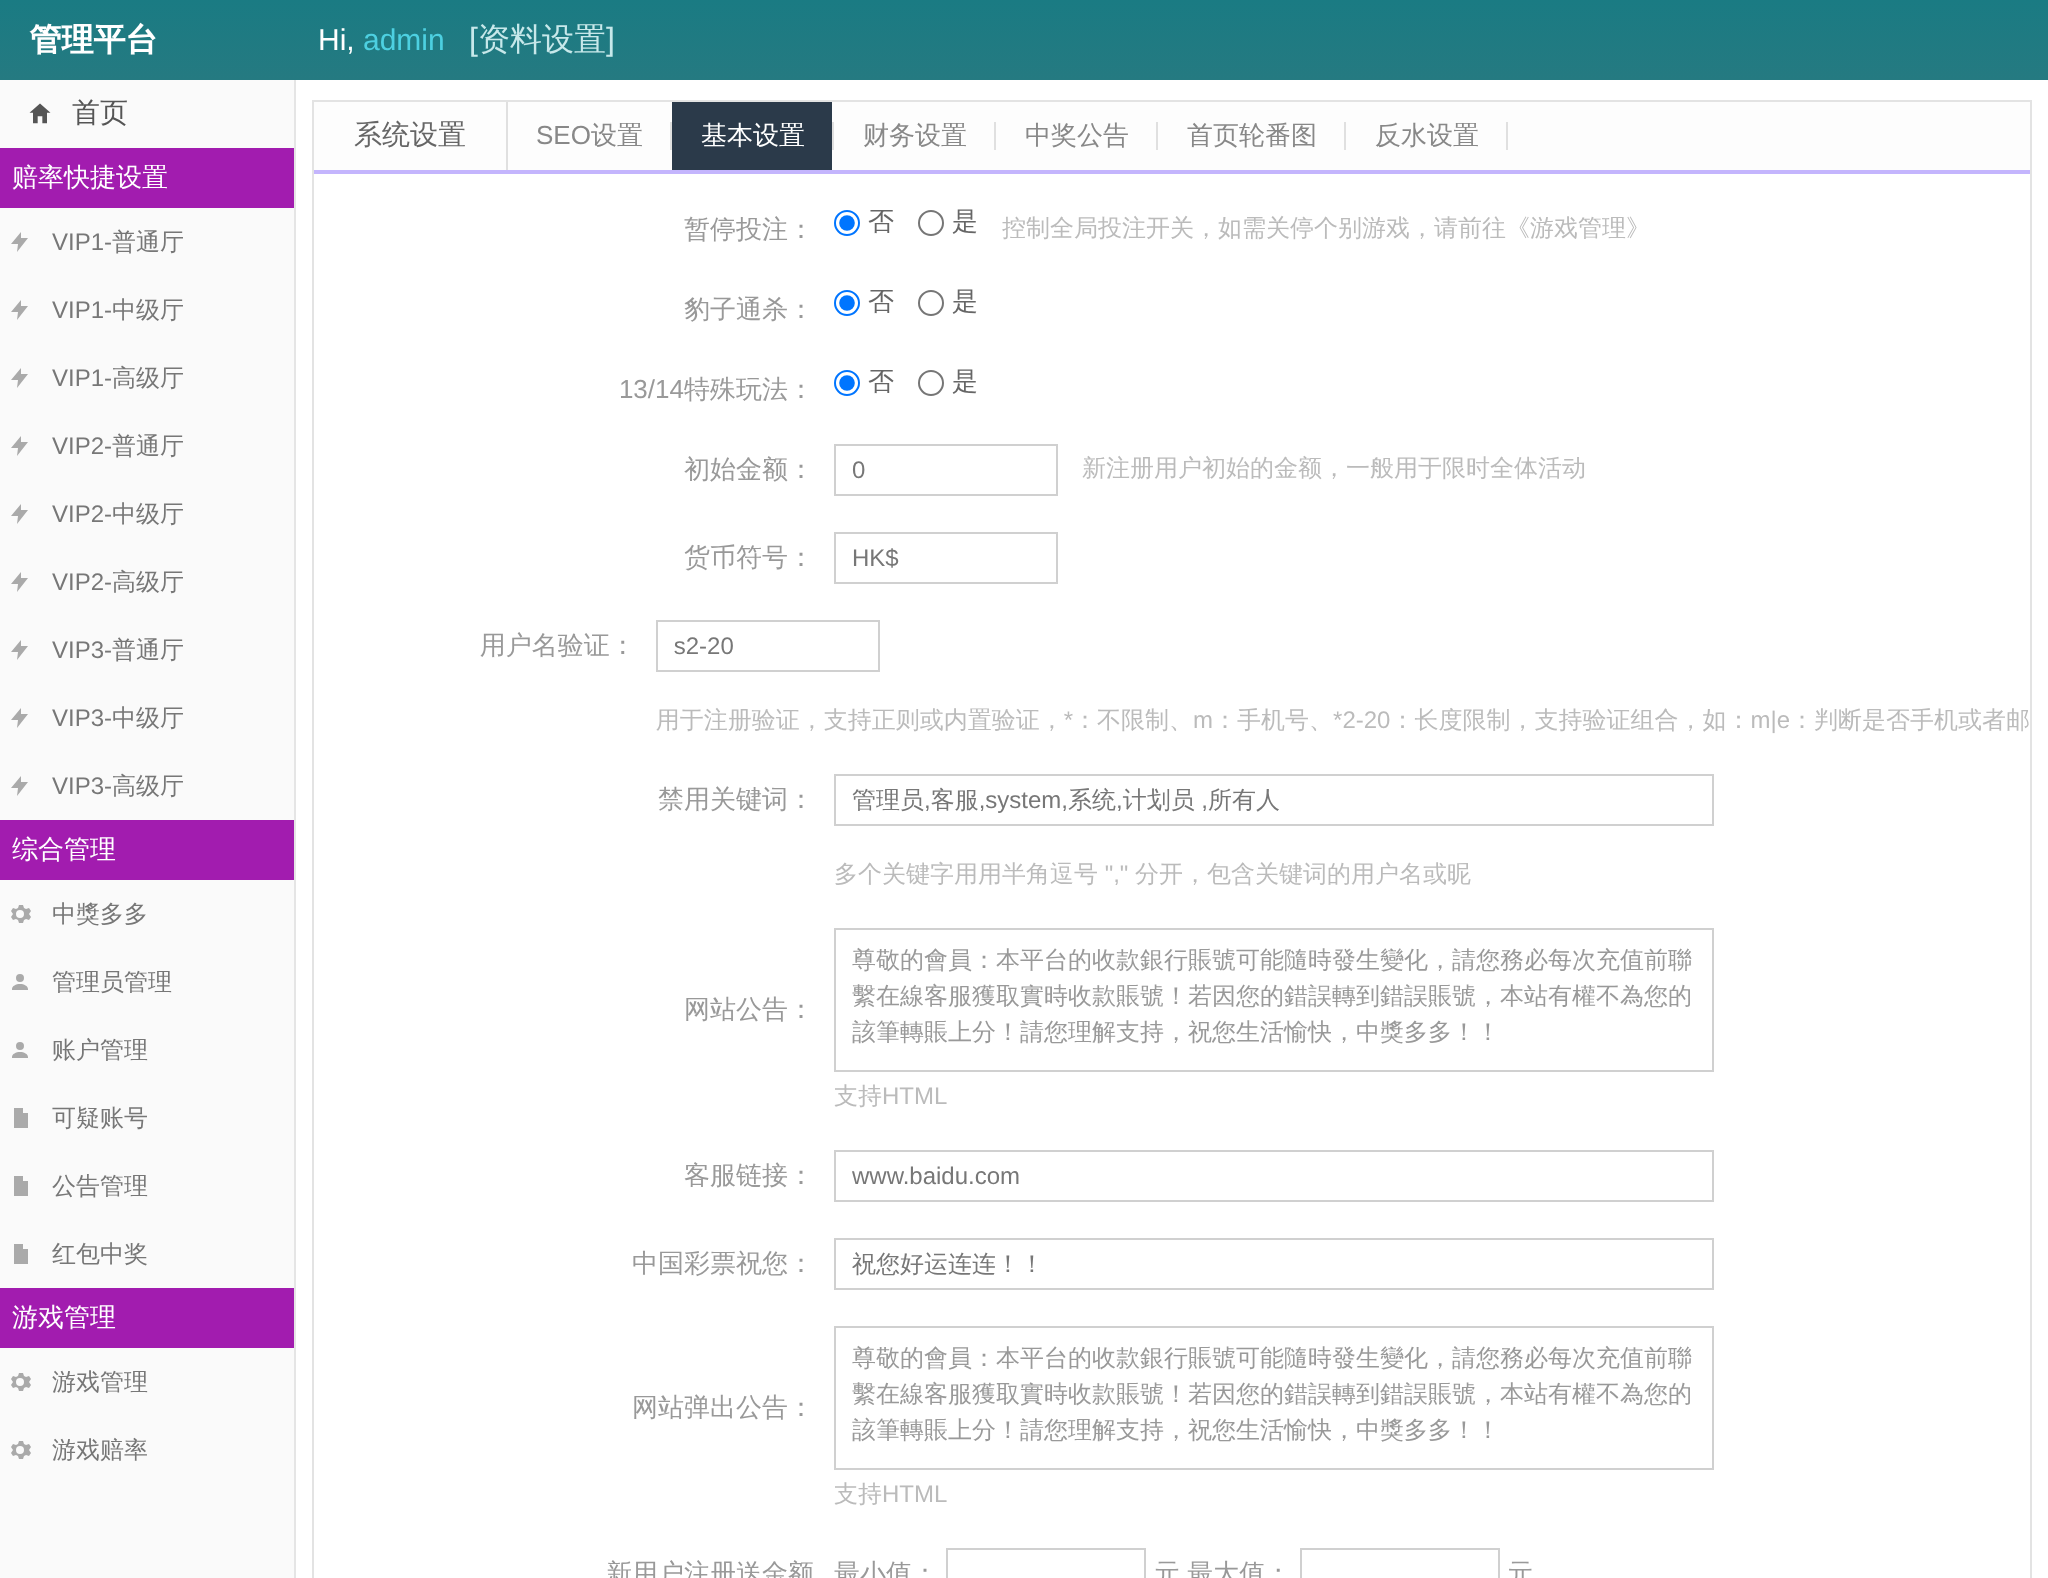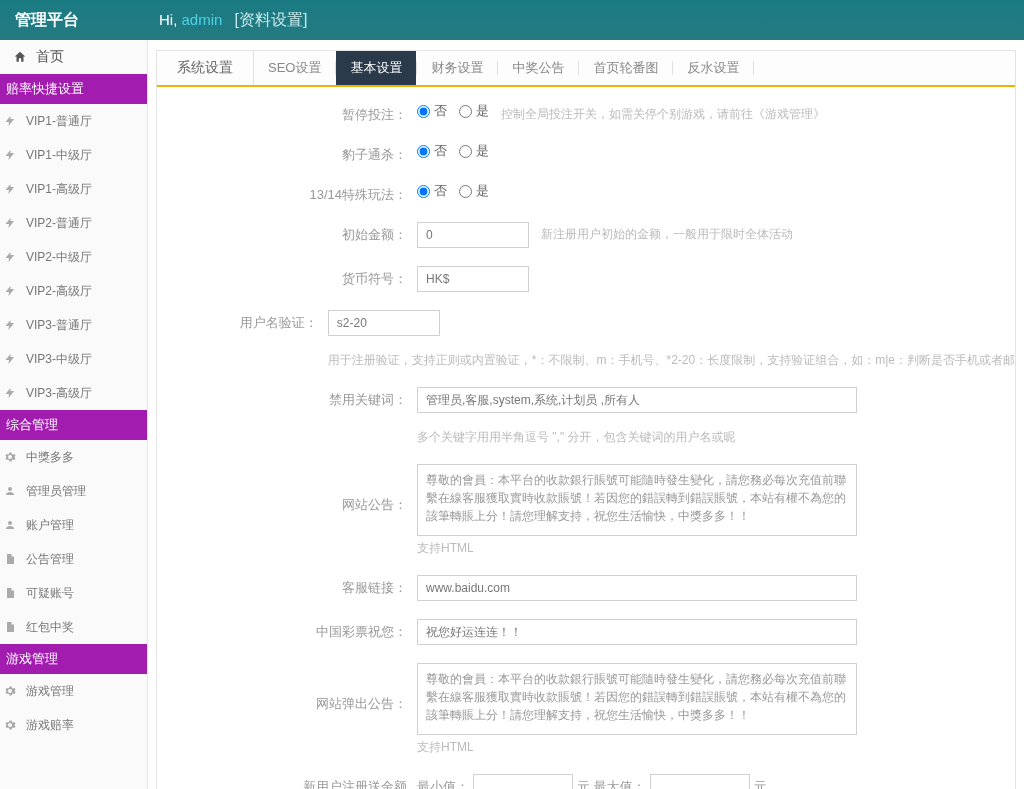--- a/index.html
+++ b/index.html
@@ -18,21 +18,21 @@
 .side-row.home { font-size: 14px; }
 .side-row .icon { width: 16px; height: 16px; margin-right: 8px; display: inline-flex; align-items: center; justify-content: center; }
 .side-header { background: #a21caf; color: #fff; height: 30px; display: flex; align-items: center; padding: 0 6px; font-size: 13px; }
 .side-row.sub { padding-left: 2px; color: #777; font-size: 12px; }
 .icon svg { width: 14px; height: 14px; fill: #888; }
 .side-row.home .icon svg { fill: #555; }
 .side-row.sub .icon svg { fill: #aaa; width: 12px; height: 12px; }
 
 .main { flex: 1; padding: 10px 8px; overflow: hidden; }
 .card { border: 1px solid #e3e3e3; background: #fff; }
-.tabs { display: flex; align-items: stretch; border-bottom: 2px solid #eab308; height: 36px; background: #fdfdfd; }
+.tabs { display: flex; align-items: stretch; border-bottom: 2px solid #c4b5fd; height: 36px; background: #fdfdfd; }
 .tab-main { padding: 0 20px; font-size: 14px; color: #666; display: flex; align-items: center; border-right: 1px solid #e0e0e0; }
 .sep { width: 1px; background: #e0e0e0; margin: 10px 0; }
 .tab { padding: 0 14px; font-size: 13px; color: #888; display: flex; align-items: center; cursor: pointer; }
 .tab.active { background: #2b3a4a; color: #fff; }
 
 .form { padding: 6px 0; }
 .row { display: flex; align-items: flex-start; padding: 9px 0; }
 .label { width: 260px; text-align: right; padding-right: 10px; color: #999; padding-top: 4px; font-size: 13px; }
 .control { flex: 1; display: flex; align-items: flex-start; gap: 12px; flex-wrap: wrap; }
 .radio-group { display: flex; gap: 12px; align-items: center; }
@@ -165,29 +165,29 @@
             </svg>
           </span>
           <span>账户管理</span>
         </div>
         <div class="side-row sub">
           <span class="icon">
             <svg viewBox="0 0 24 24">
               <path d="M6 2h9l5 5v15H6V2zm9 0v5h5"></path>
             </svg>
           </span>
+          <span>可疑账号</span>
+        </div>
+        <div class="side-row sub">
+          <span class="icon">
+            <svg viewBox="0 0 24 24">
+              <path d="M6 2h9l5 5v15H6V2zm9 0v5h5"></path>
+            </svg>
+          </span>
           <span>公告管理</span>
-        </div>
-        <div class="side-row sub">
-          <span class="icon">
-            <svg viewBox="0 0 24 24">
-              <path d="M6 2h9l5 5v15H6V2zm9 0v5h5"></path>
-            </svg>
-          </span>
-          <span>可疑账号</span>
         </div>
         <div class="side-row sub">
           <span class="icon">
             <svg viewBox="0 0 24 24">
               <path d="M6 2h9l5 5v15H6V2zm9 0v5h5"></path>
             </svg>
           </span>
           <span>红包中奖</span>
         </div>
         <div class="side-header">游戏管理</div>

